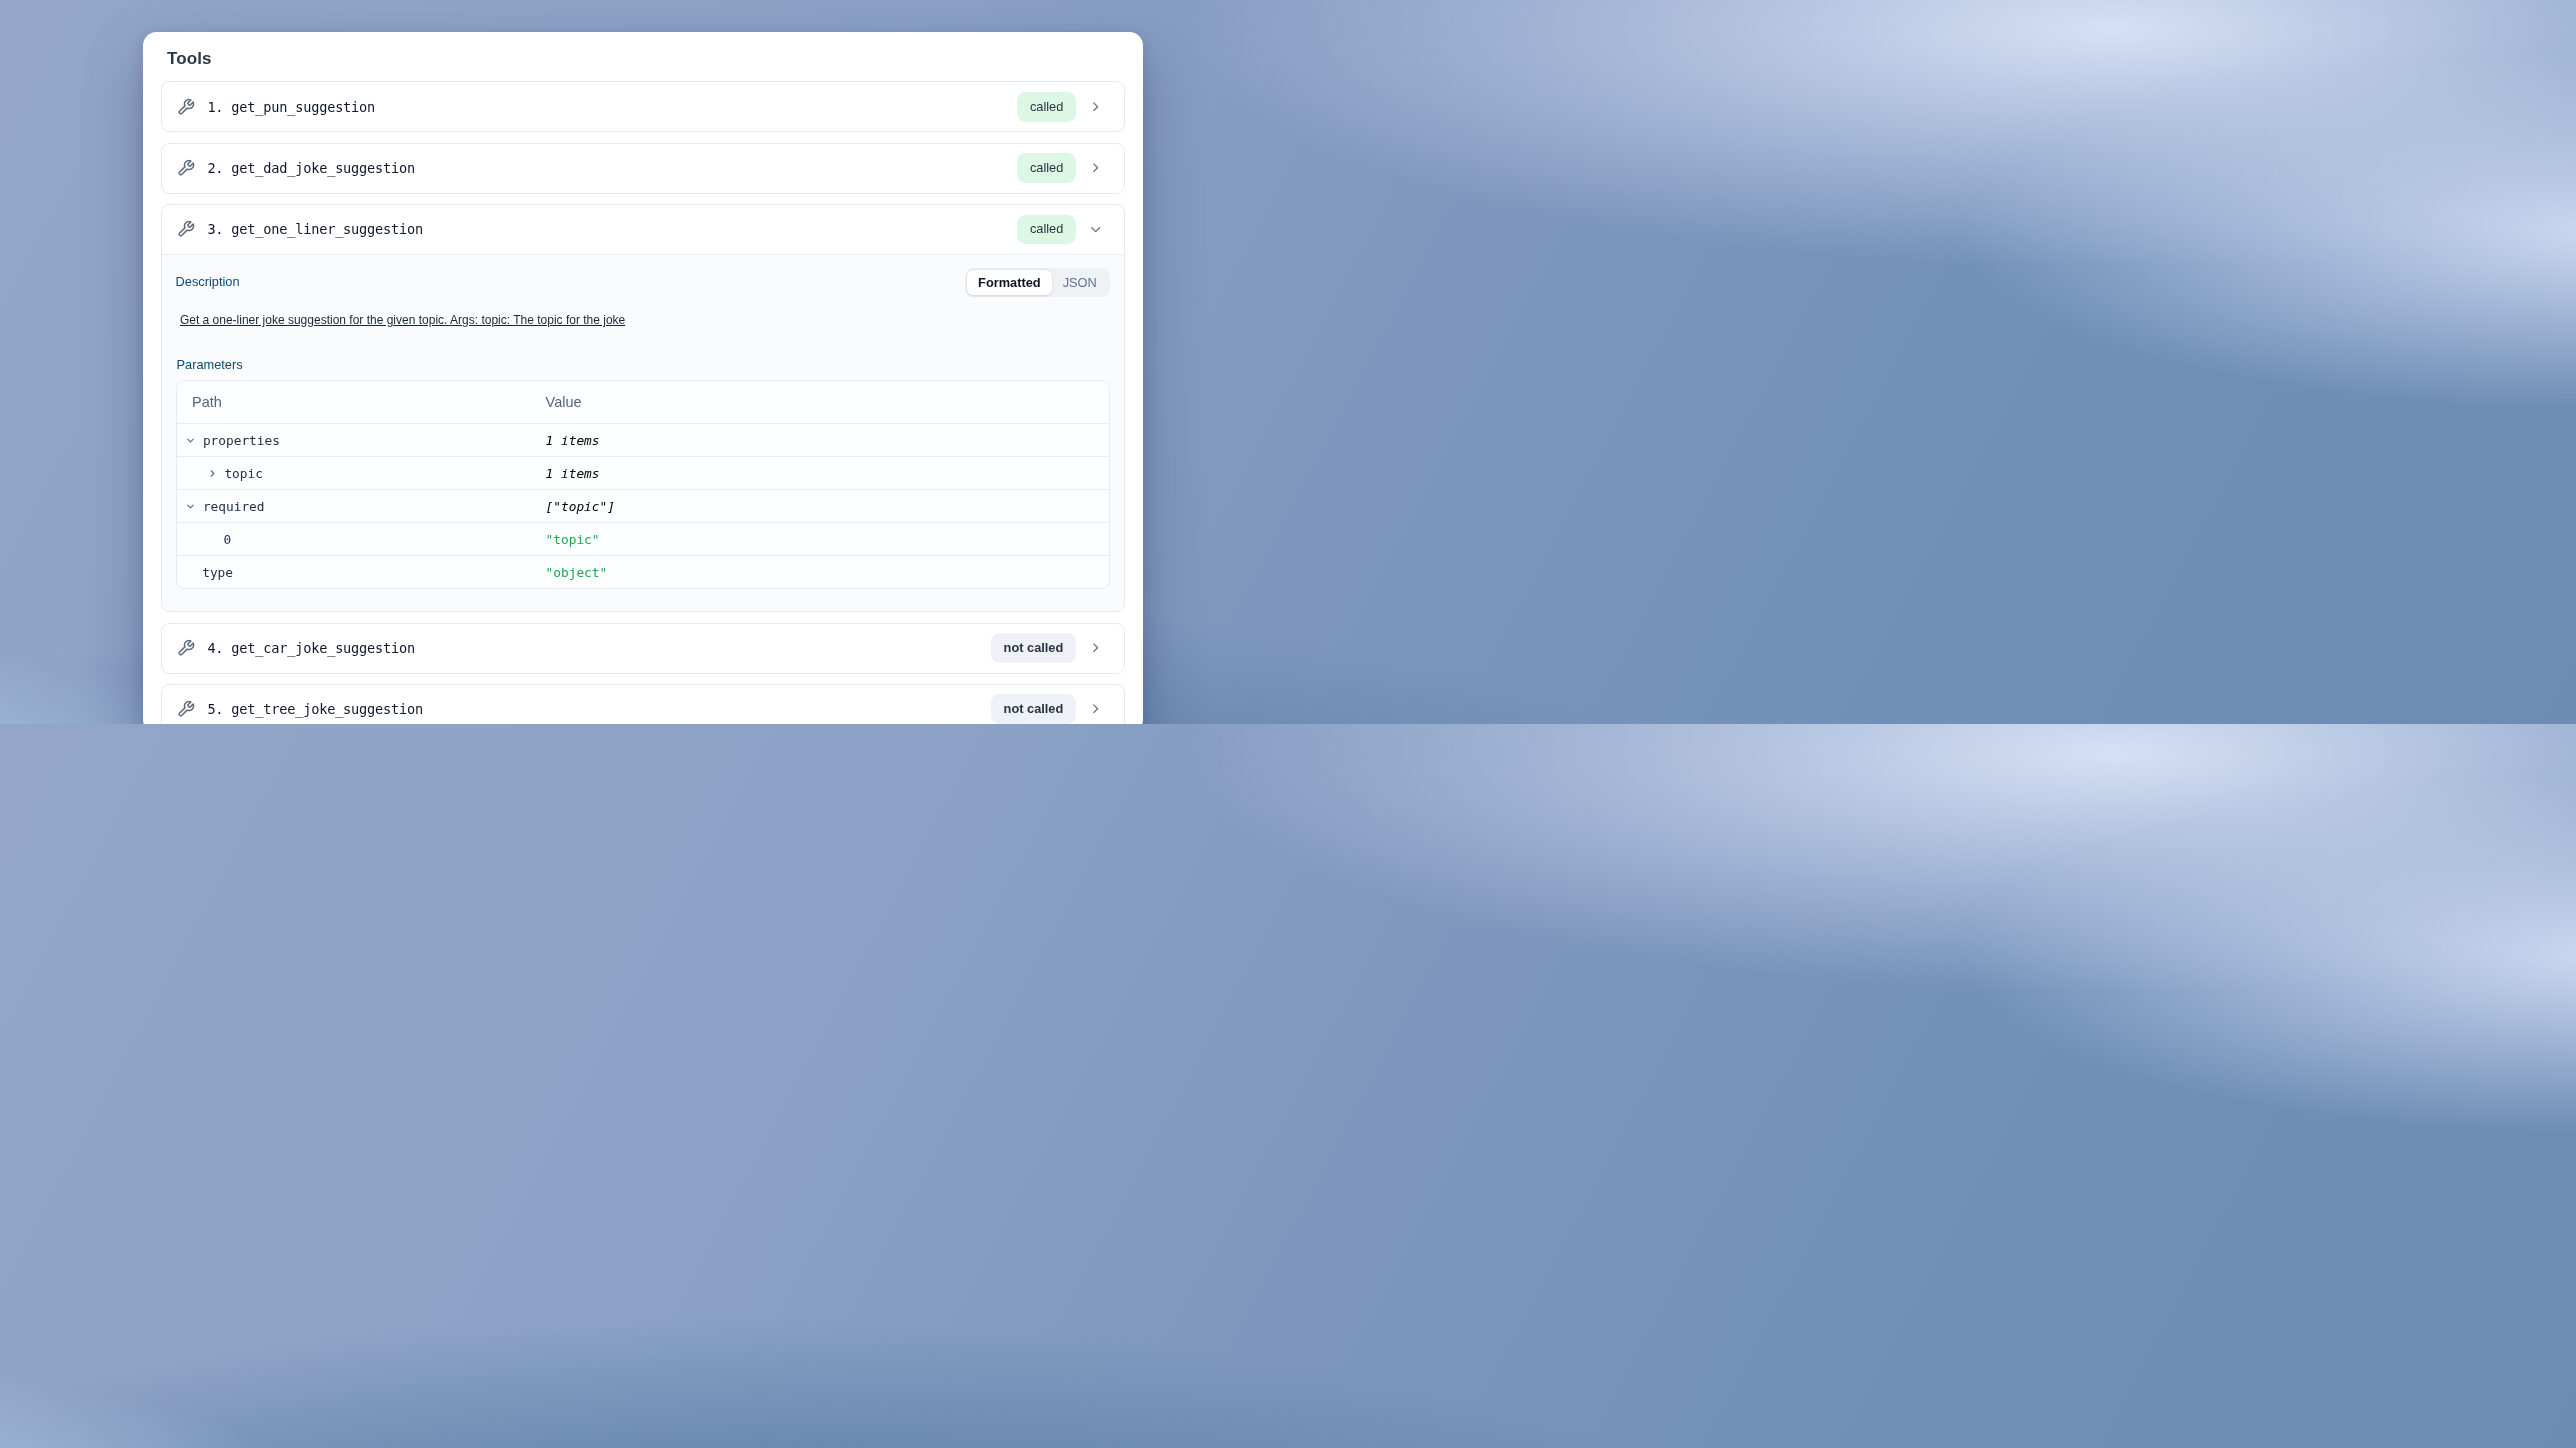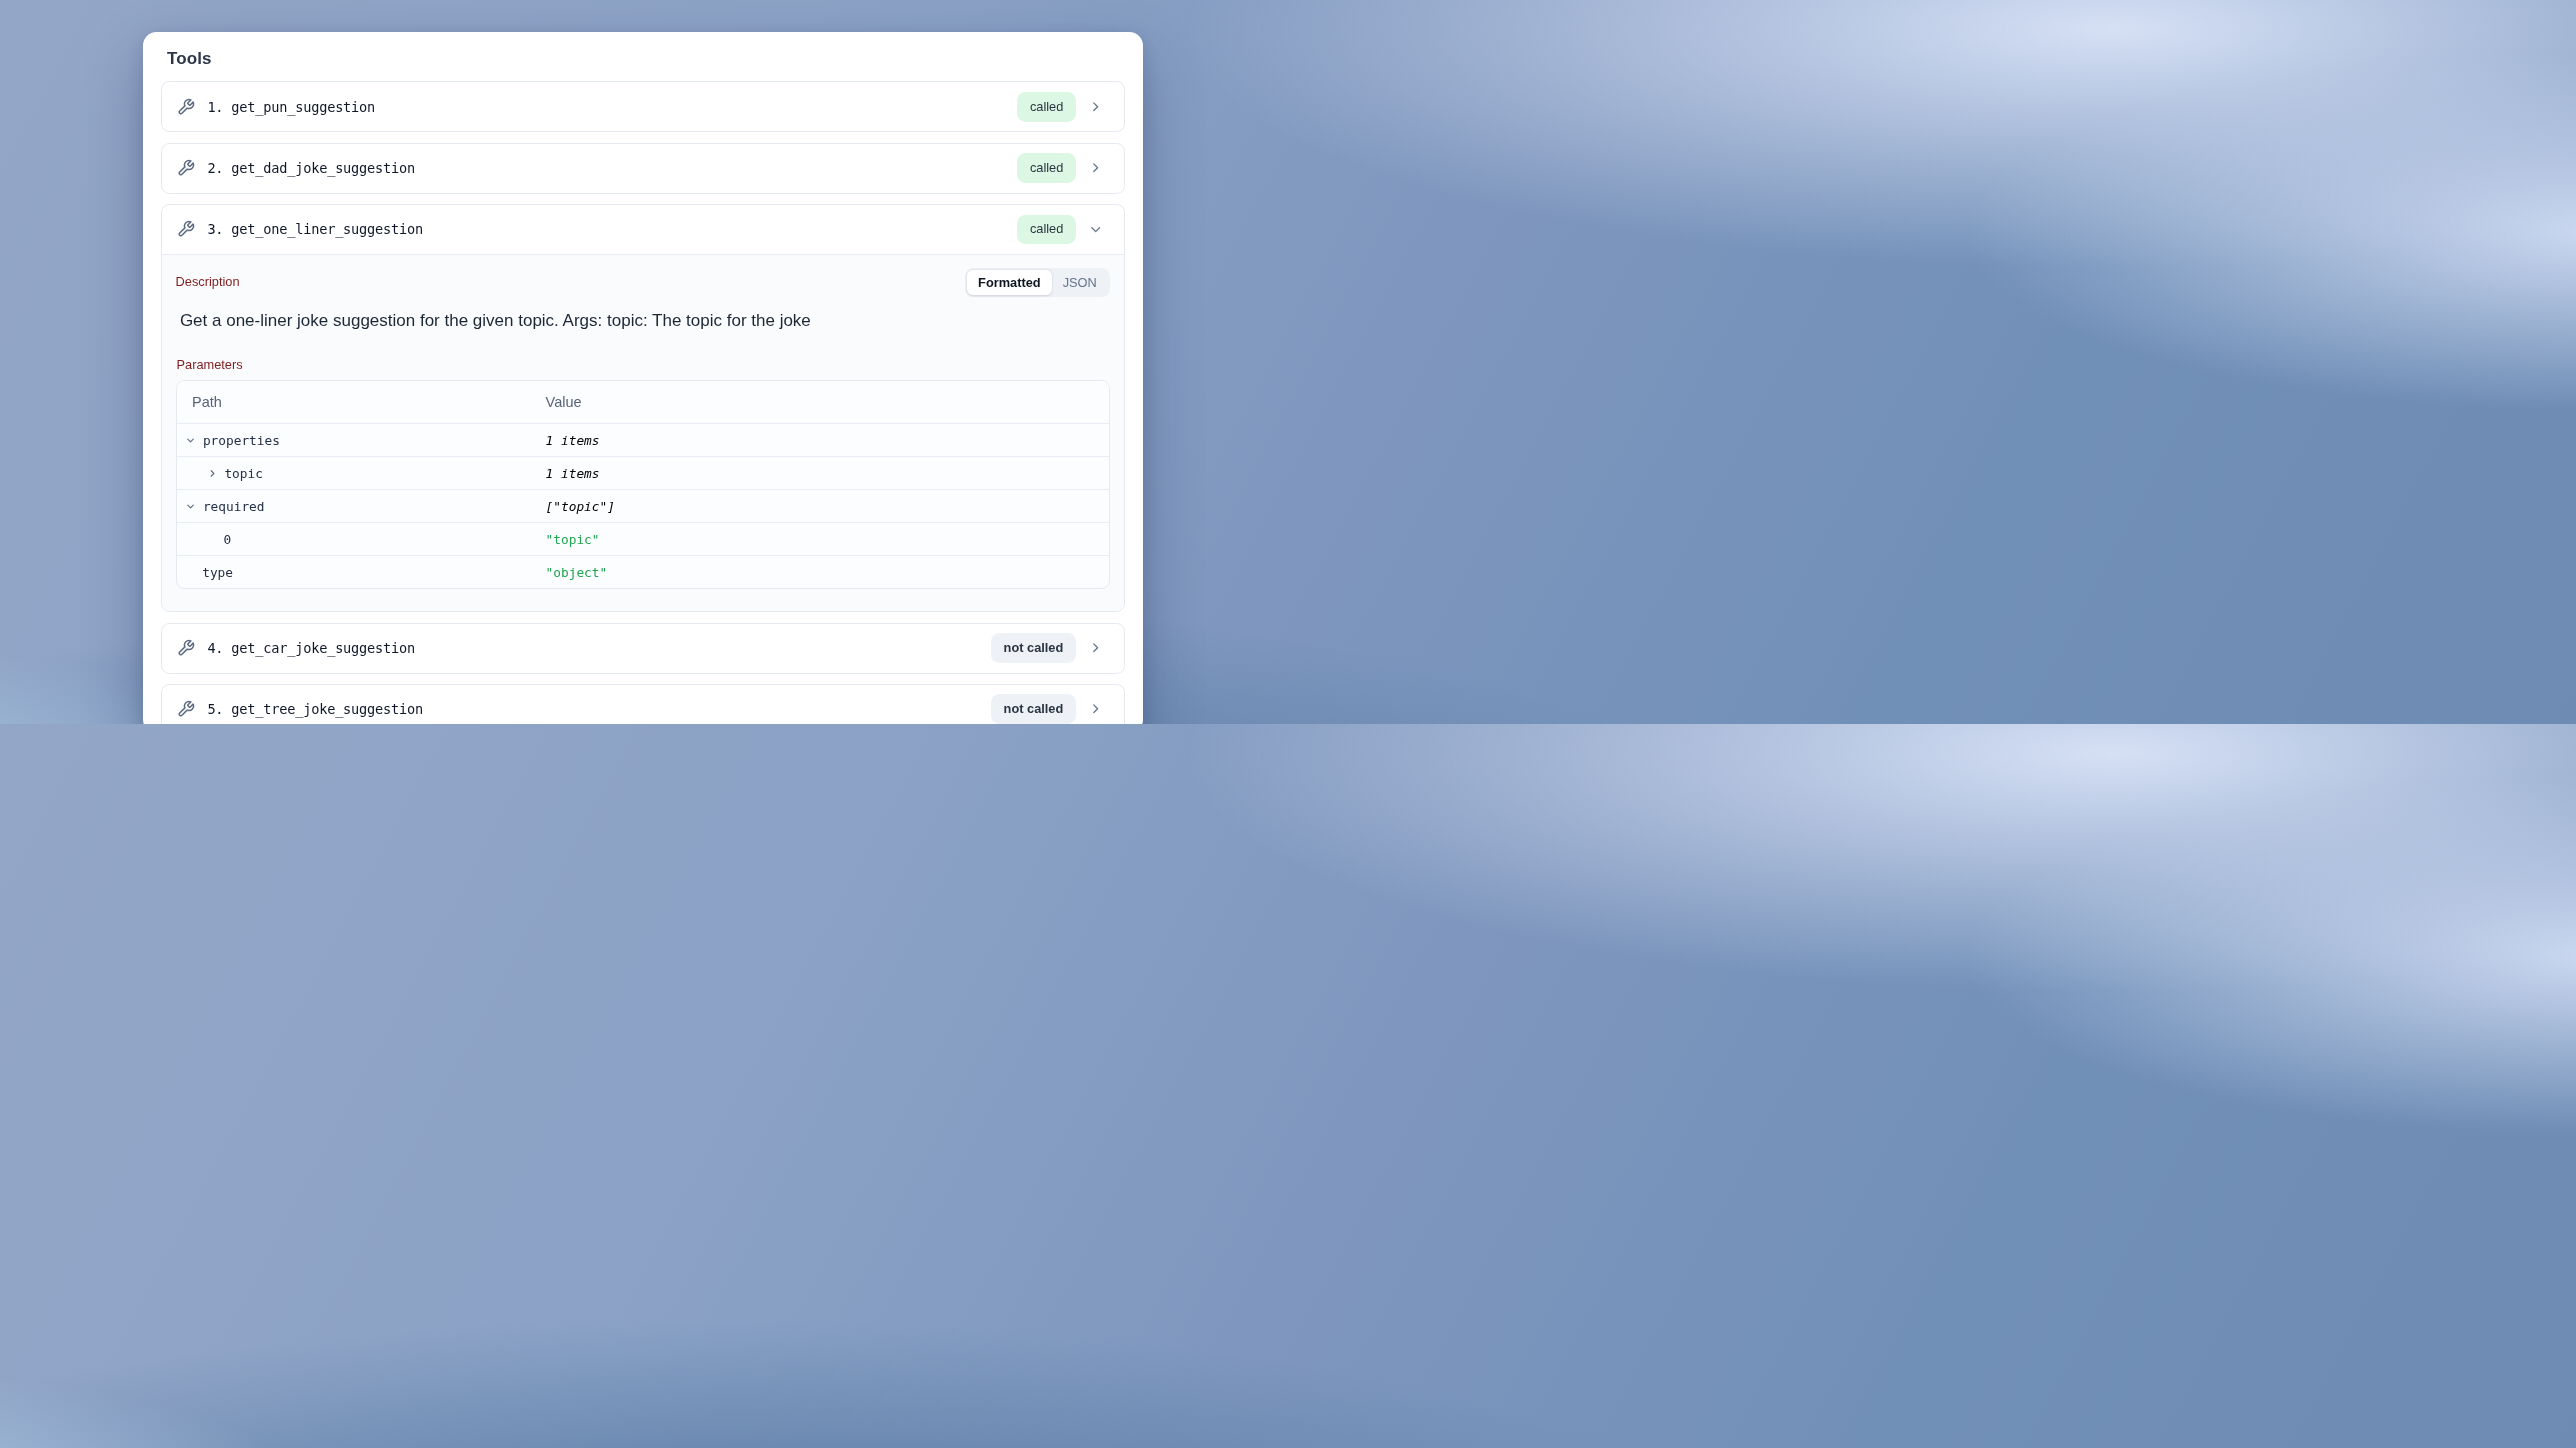--- a/index.html
+++ b/index.html
@@ -43,28 +43,28 @@
   .badge.called{background:#dcf7e4;}
   .badge.not-called{background:#eef1f6;font-weight:bold;}
   .chev{display:flex;align-items:center;color:#64748b;}
   .chev svg{width:15.4px;height:15.4px;}
   
   .tool-body{
     border-top:0.9px solid #e9edf3;background:#fafbfd;border-radius:0 0 8.5px 8.5px;
     padding:12.8px 13.6px 22px;
   }
   .detail-head{display:flex;justify-content:space-between;align-items:flex-start;}
-  .section-label{font-size:12.8px;color:#7f1d1d;line-height:17px;padding-top:5.1px;}
+  .section-label{font-size:12.8px;color:#0c4a6e;line-height:17px;padding-top:5.1px;}
   .toggle{display:flex;background:#eef1f6;border-radius:8.5px;padding:2.6px;align-items:center;}
   .toggle .opt{
     font-size:12.8px;line-height:16px;padding:4.3px 11px;border-radius:6px;color:#64748b;
     font-weight:500;background:transparent;border:none;cursor:pointer;font-family:inherit;
   }
   .toggle .opt.active{background:#fff;color:#0f1623;font-weight:700;box-shadow:0 0.9px 2.6px rgba(16,24,40,.14);}
-  .desc{font-size:17px;color:#1c2736;margin:13.6px 0 0 4.3px;line-height:19px;}
+  .desc{font-size:12px;color:#1c2736;margin:13.6px 0 0 4.3px;line-height:19px;text-decoration:underline;}
   .params-label{margin-top:20.5px;margin-left:0.9px;}
   .ptable{
     margin-top:7.7px;border:0.9px solid #e5eaf1;border-radius:8.5px;background:#fcfdfe;overflow:hidden;
   }
   .trow{
     display:grid;grid-template-columns:333px 1fr;align-items:center;min-height:32px;
     border-top:0.9px solid #e9edf3;
     font-family:"DejaVu Sans Mono",monospace;font-size:12.8px;color:#223048;gap:36px;
   }
   .trow.thead{

